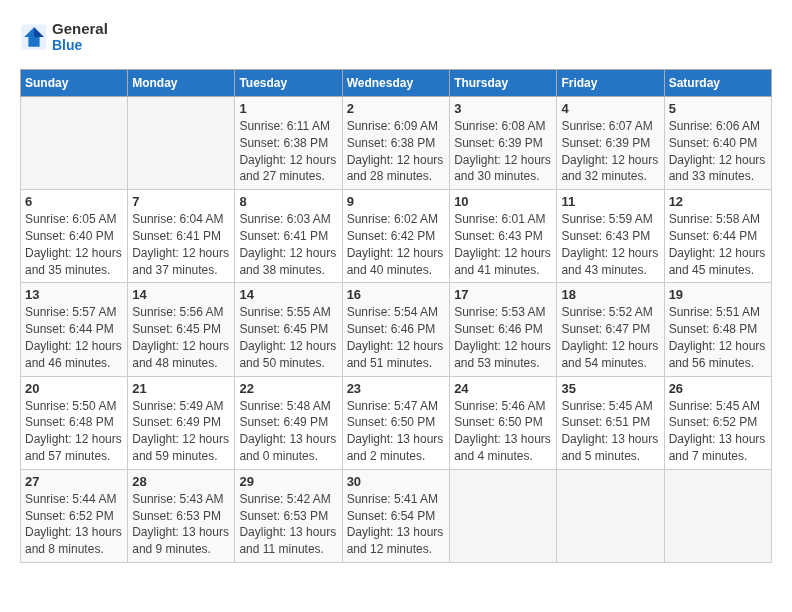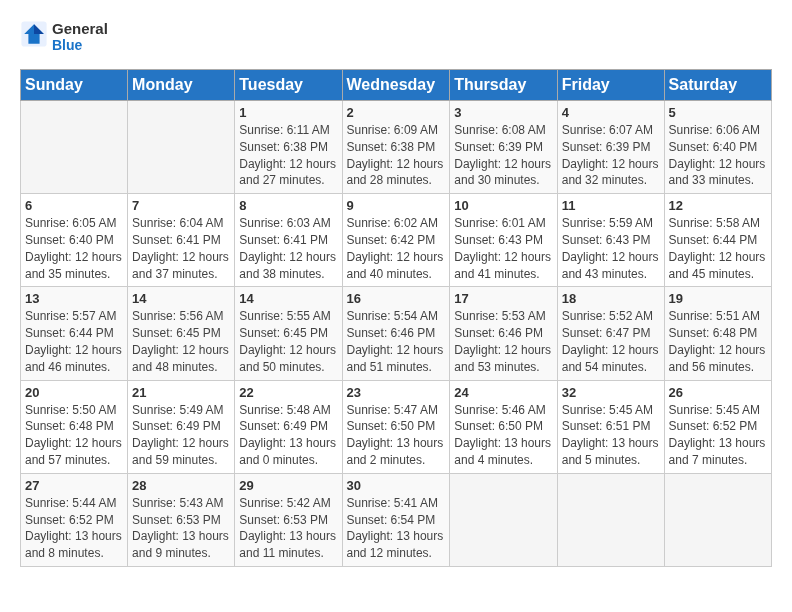--- a/index.html
+++ b/index.html
@@ -11,21 +11,21 @@
       padding: 20px;
     }
     .header {
       display: flex;
       justify-content: space-between;
       align-items: flex-start;
       margin-bottom: 16px;
     }
     .logo {
       display: flex;
-      align-items: flex-start;
+      align-items: center;
       gap: 4px;
     }
     .logo-icon {
       width: 28px;
       height: 28px;
     }
     .title-block {
       text-align: right;
     }
     .main-title {
@@ -40,21 +40,21 @@
     table {
       width: 100%;
       border-collapse: collapse;
       font-size: 11px;
     }
     thead tr th {
       background-color: #2575c4;
       color: #fff;
       padding: 6px 4px;
       text-align: left;
-      font-size: 16px;
+      font-size: 12px;
       font-weight: bold;
       border: 1px solid #aaa;
     }
     tbody tr td {
       border: 1px solid #ccc;
       padding: 4px;
       vertical-align: top;
       width: 108px;
       height: 80px;
       color: #333;
@@ -215,21 +215,21 @@
         </td>
         <td>
           <span class="day-num">23</span>
           <div class="day-info">Sunrise: 5:47 AM<br>Sunset: 6:50 PM<br>Daylight: 13 hours and 2 minutes.</div>
         </td>
         <td>
           <span class="day-num">24</span>
           <div class="day-info">Sunrise: 5:46 AM<br>Sunset: 6:50 PM<br>Daylight: 13 hours and 4 minutes.</div>
         </td>
         <td>
-          <span class="day-num">32</span>
+          <span class="day-num">35</span>
           <div class="day-info">Sunrise: 5:45 AM<br>Sunset: 6:51 PM<br>Daylight: 13 hours and 5 minutes.</div>
         </td>
         <td>
           <span class="day-num">26</span>
           <div class="day-info">Sunrise: 5:45 AM<br>Sunset: 6:52 PM<br>Daylight: 13 hours and 7 minutes.</div>
         </td>
       </tr>
       <tr>
         <td>
           <span class="day-num">27</span>

